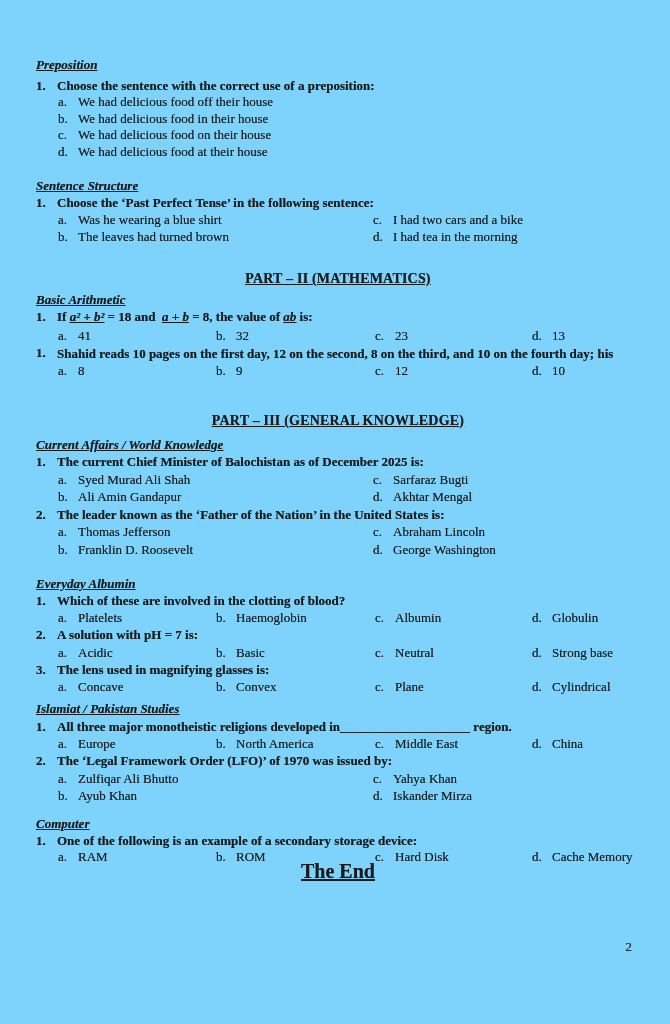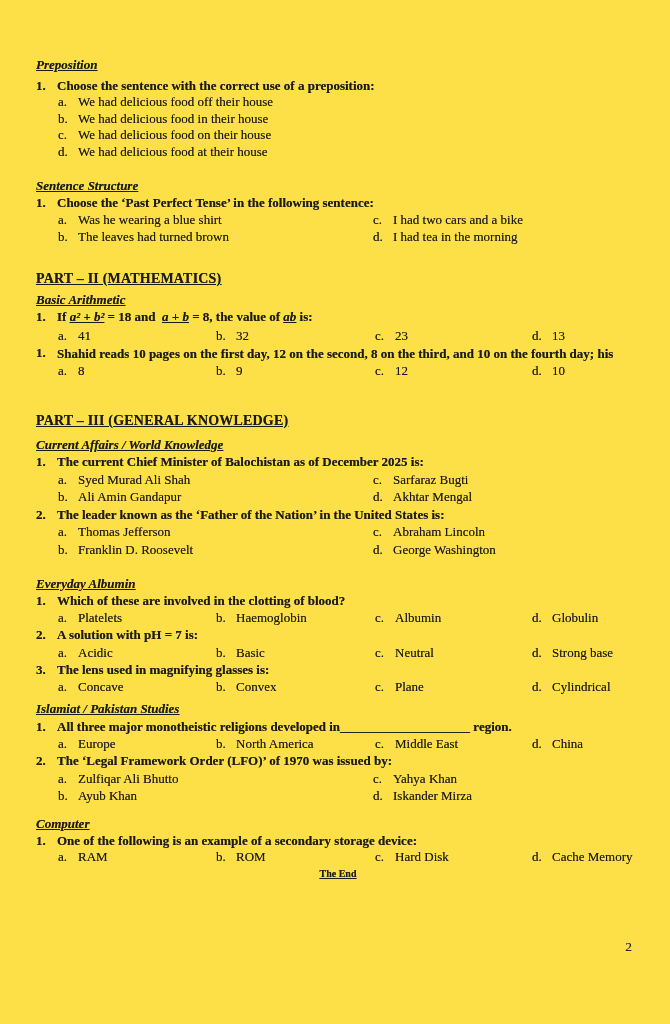--- a/index.html
+++ b/index.html
@@ -3,29 +3,29 @@
 <meta charset="utf-8">
 <style>
   html,body{margin:0;padding:0;}
   body{
     width:670px;height:1024px;background:#ffffff;overflow:hidden;
     font-family:"Liberation Serif","DejaVu Serif",serif;
     color:#1b1b1b;
     -webkit-font-smoothing:antialiased;
   }
   .doc{
-    position:relative;width:670px;height:1024px;background:#fde047;
+    position:relative;width:670px;height:1024px;background:#7dd3fc;
     box-sizing:border-box;padding:56px 30px 8px 36px;
     text-shadow:0 0 .5px rgba(20,20,20,.6);
   }
   .sec-h{
     font-weight:bold;font-style:italic;text-decoration:underline;
     font-size:13px;line-height:17px;
   }
-  .part-wrap{text-align:left;line-height:17px;}
+  .part-wrap{text-align:center;line-height:17px;}
   .part-title{
     font-weight:bold;text-decoration:underline;
     font-size:14px;letter-spacing:.2px;line-height:17px;
   }
   .q{display:flex;font-weight:bold;font-size:13px;line-height:17px;}
   .qnum{flex:none;width:21px;}
   .qtext{flex:1;}
   .pre{white-space:pre-wrap;}
   .mi{font-style:italic;text-decoration:underline;}
   .math{line-height:20px;}
@@ -39,21 +39,21 @@
   .row2 .cr{flex:1;display:flex;}
   .row2h .cl,.row2h .cr{line-height:17.5px;}
   .row2h{line-height:17.5px;}
   .row4{display:flex;margin-left:22px;font-size:13px;line-height:17px;}
   .row4 .c1{flex:none;width:158px;display:flex;}
   .row4 .c2{flex:none;width:159px;display:flex;}
   .row4 .c3{flex:none;width:157px;display:flex;}
   .row4 .c4{flex:1;display:flex;}
   .lh175,.lh175 .q{line-height:17.5px;}
   .the-end-wrap{text-align:center;line-height:17px;}
-  .the-end{font-weight:bold;text-decoration:underline;font-size:10px;}
+  .the-end{font-weight:bold;text-decoration:underline;font-size:20px;}
   .page-num{position:absolute;top:939px;right:38px;font-size:13.5px;color:#2a2a2a;}
 </style>
 </head>
 <body>
 
 <div class="doc">
 
   <div class="sec-h">Preposition</div>
   <div class="q" style="margin-top:4px">
     <span class="qnum">1.</span>

